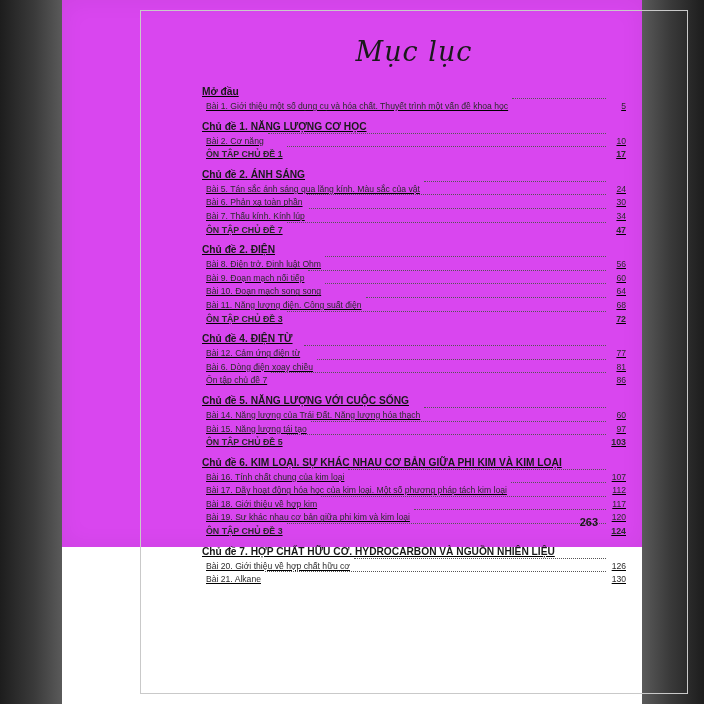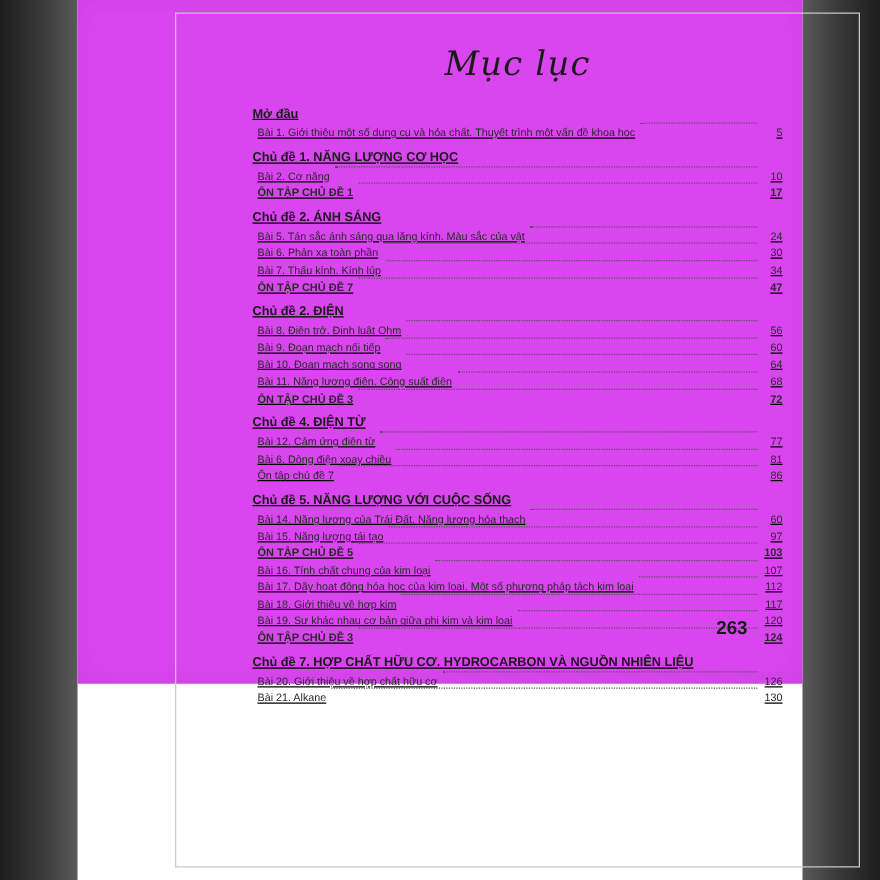--- a/index.html
+++ b/index.html
@@ -100,22 +100,22 @@
     min-width: 18px;
   }
   .entry.bold .label,
   .entry.bold .page {
     font-weight: bold;
     font-size: 8.8px;
   }
   .folio {
     position: absolute;
     right: 44px;
-    bottom: 36px;
-    font-size: 15px;
+    bottom: 19px;
+    font-size: 11px;
     font-weight: bold;
     color: #1a1a1a;
   }
 </style>
 </head>
 <body>
 
 <div id="page">
   <div class="edge left"></div>
   <div class="edge right"></div>
@@ -215,20 +215,21 @@
           <div class="entry">
             <span class="label">Bài 15. Năng lượng tái tạo</span>
             <span class="dots"></span>
             <span class="page">97</span>
           </div>
           <div class="entry bold">
             <span class="label">ÔN TẬP CHỦ ĐỀ 5</span>
             <span class="dots"></span>
             <span class="page">103</span>
           </div>
+          <div class="section-head">Chủ đề 6. KIM LOẠI. SỰ KHÁC NHAU CƠ BẢN GIỮA PHI KIM VÀ KIM LOẠI</div>
           <div class="entry">
             <span class="label">Bài 16. Tính chất chung của kim loại</span>
             <span class="dots"></span>
             <span class="page">107</span>
           </div>
           <div class="entry">
             <span class="label">Bài 17. Dãy hoạt động hóa học của kim loại. Một số phương pháp tách kim loại</span>
             <span class="dots"></span>
             <span class="page">112</span>
           </div>

